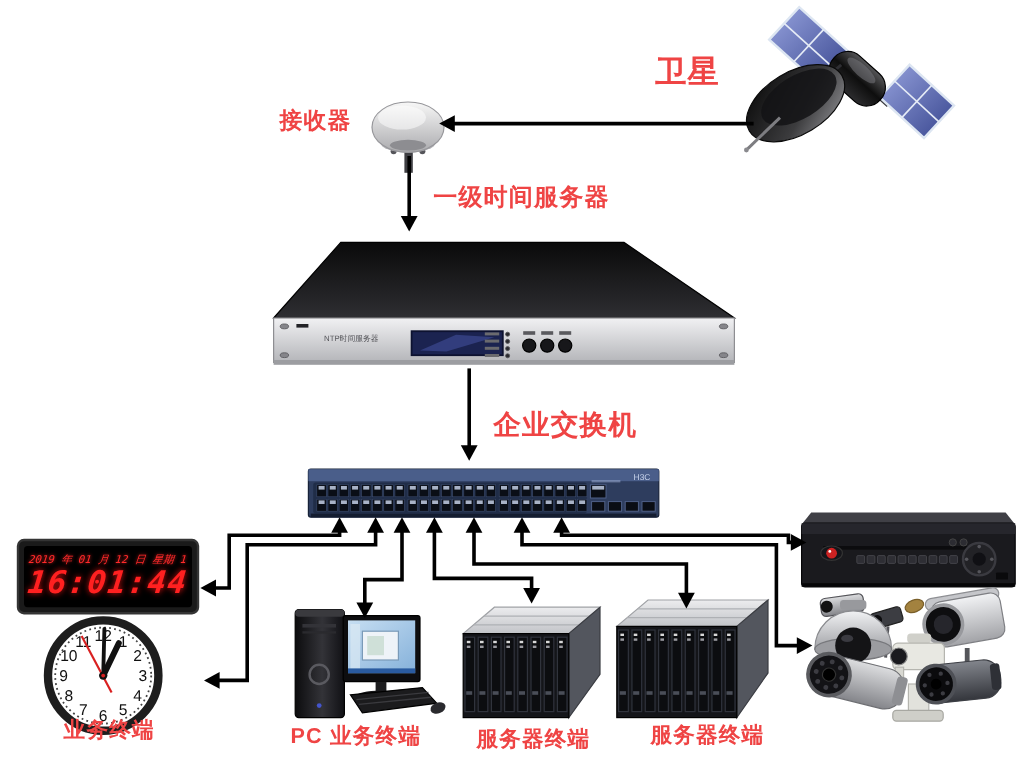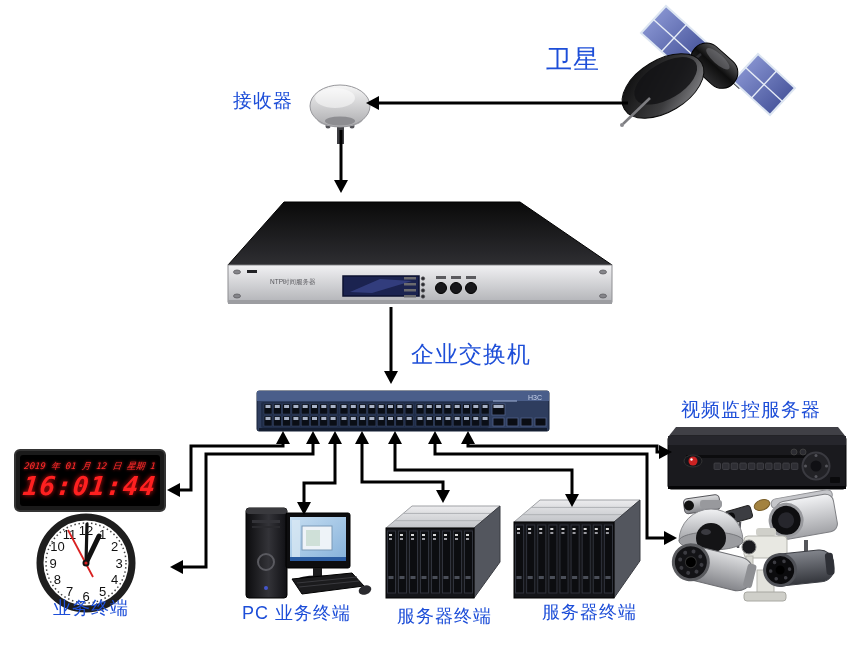--- a/index.html
+++ b/index.html
@@ -1,19 +1,19 @@
 <!DOCTYPE html>
 <html><head>
 <meta charset="utf-8">
 <style>
   html,body{margin:0;padding:0;background:#fff;}
   .canvas{position:relative;width:848px;height:652px;background:#ffffff;overflow:hidden;
           font-family:"Liberation Sans",sans-serif;}
   .canvas svg{position:absolute;left:0;top:0;}
-  .lbl{position:absolute;color:#1d4ed8;white-space:nowrap;letter-spacing:1px;}
+  .lbl{position:absolute;color:#ef4444;white-space:nowrap;letter-spacing:1px;font-weight:bold;}
   #lb-sat {left:546px;top:42px;font-size:26px;}
   #lb-recv{left:233px;top:88px;font-size:19px;}
   #lb-pts {left:361px;top:151px;font-size:20px;}
   #lb-sw  {left:411px;top:339px;font-size:23px;}
   #lb-vss {left:681px;top:397px;font-size:19px;}
   #lb-clk {left:53px;top:596px;font-size:18px;}
   #lb-pc  {left:242px;top:601px;font-size:18px;}
   #lb-sv1 {left:397px;top:604px;font-size:18px;}
   #lb-sv2 {left:542px;top:600px;font-size:18px;}
   #lb-cam {left:694px;top:603px;font-size:18px;}
@@ -528,19 +528,19 @@
 
   <div id="dclock">
     <div class="dc-inner">
       <div class="dc-date">2019 年 01 月 12 日 星期 1</div>
       <div class="dc-time">16:01:44</div>
     </div>
   </div>
 
   <div class="lbl" id="lb-sat">卫星</div>
   <div class="lbl" id="lb-recv">接收器</div>
+  <div class="lbl" id="lb-pts">一级时间服务器</div>
   <div class="lbl" id="lb-sw">企业交换机</div>
-  <div class="lbl" id="lb-vss">视频监控服务器</div>
   <div class="lbl" id="lb-clk">业务终端</div>
   <div class="lbl" id="lb-pc">PC 业务终端</div>
   <div class="lbl" id="lb-sv1">服务器终端</div>
   <div class="lbl" id="lb-sv2">服务器终端</div>
 </div>
 
 </body></html>

